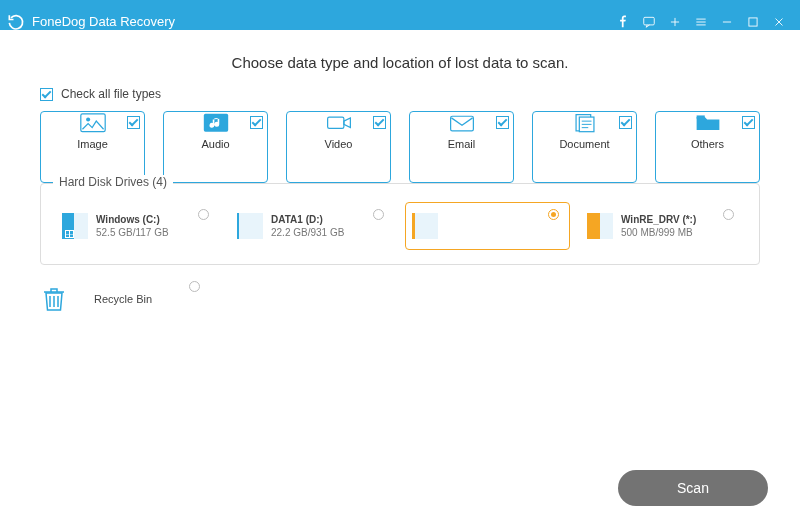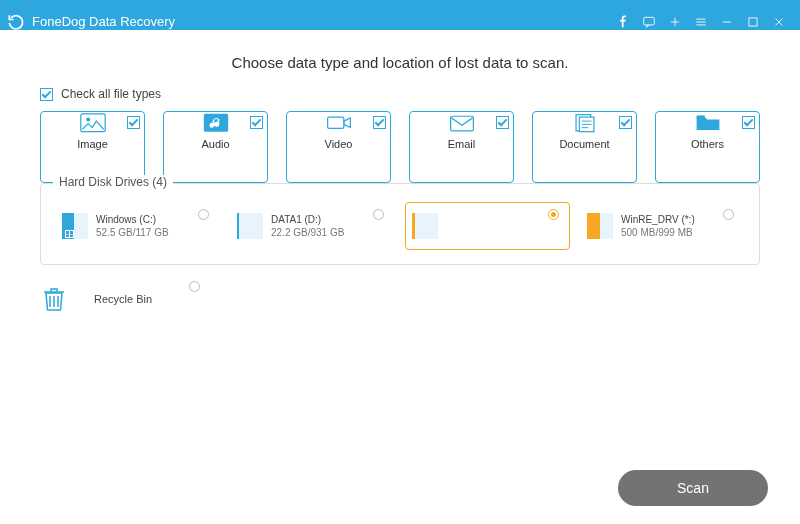--- a/index.html
+++ b/index.html
@@ -29,21 +29,21 @@
 .group .legend { position: absolute; top: -9px; left: 12px; background: #fff; padding: 0 6px; font-size: 12px; color: #555; display: flex; align-items: center; gap: 8px; }
 
 .drives { display: grid; grid-template-columns: repeat(4, 1fr); gap: 10px; }
 .drive { border: 1px solid transparent; border-radius: 4px; padding: 8px 6px; position: relative; display: flex; align-items: center; gap: 8px; cursor: pointer; min-height: 48px; }
 .drive.selected { border-color: #F5A623; }
 .drive .radio { position: absolute; top: 6px; right: 10px; width: 11px; height: 11px; border: 1px solid #bbb; border-radius: 50%; }
 .drive.selected .radio { border-color: #F5A623; }
 .drive.selected .radio::after { content: ""; position: absolute; inset: 2px; border-radius: 50%; background: #F5A623; }
 .drive .dicon { width: 26px; height: 26px; }
 .drive .dtext { font-size: 10px; color: #444; line-height: 1.35; }
-.drive .dname { display: block; }
+.drive .dname { display: block; font-weight: bold; }
 .drive .dsize { display: block; color: #777; }
 
 .rgroup { border: 1px solid #ddd; border-radius: 4px; margin-top: 18px; padding: 18px 14px; height: 58px; position: relative; }
 .rgroup .legend { position: absolute; top: -9px; left: 12px; background: #fff; padding: 0 6px; font-size: 12px; color: #555; }
 .refresh-icon { position: absolute; top: -9px; left: 180px; background: #fff; padding: 0 4px; }
 
 .recycle { display: flex; align-items: center; gap: 26px; margin-top: 20px; position: relative; width: 160px; cursor: pointer; }
 .recycle .radio { position: absolute; top: -4px; right: 0; width: 11px; height: 11px; border: 1px solid #bbb; border-radius: 50%; }
 .recycle .ricon { width: 28px; height: 28px; }
 .recycle .rlabel { font-size: 11px; color: #444; }

